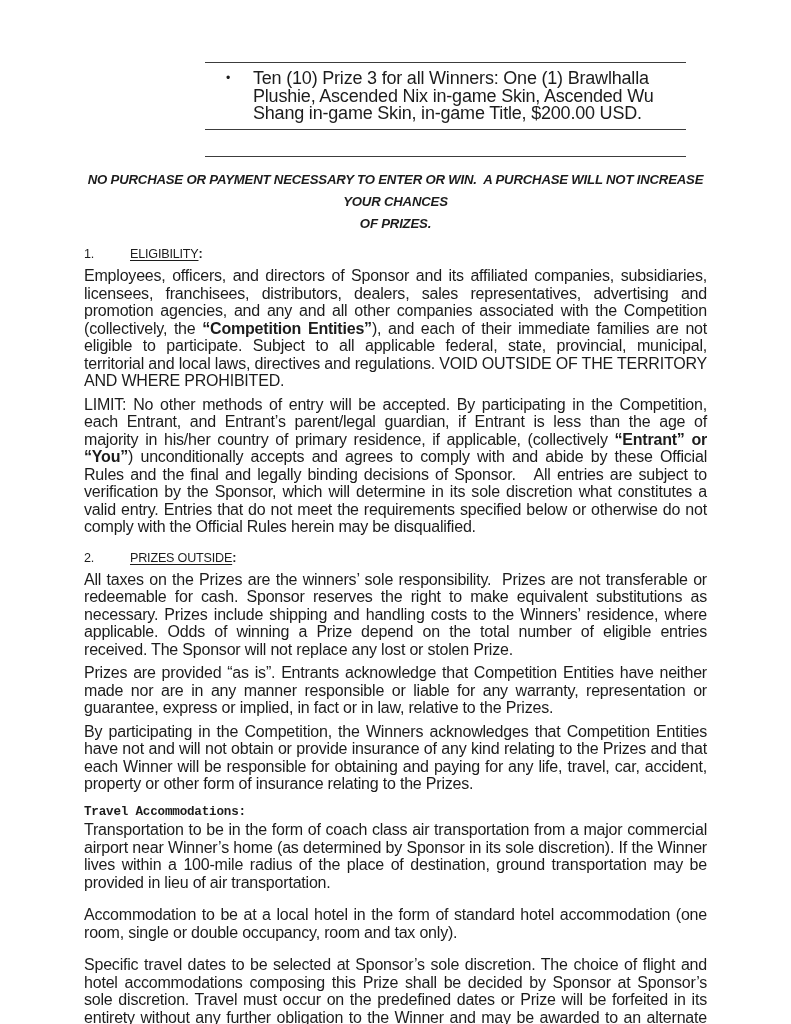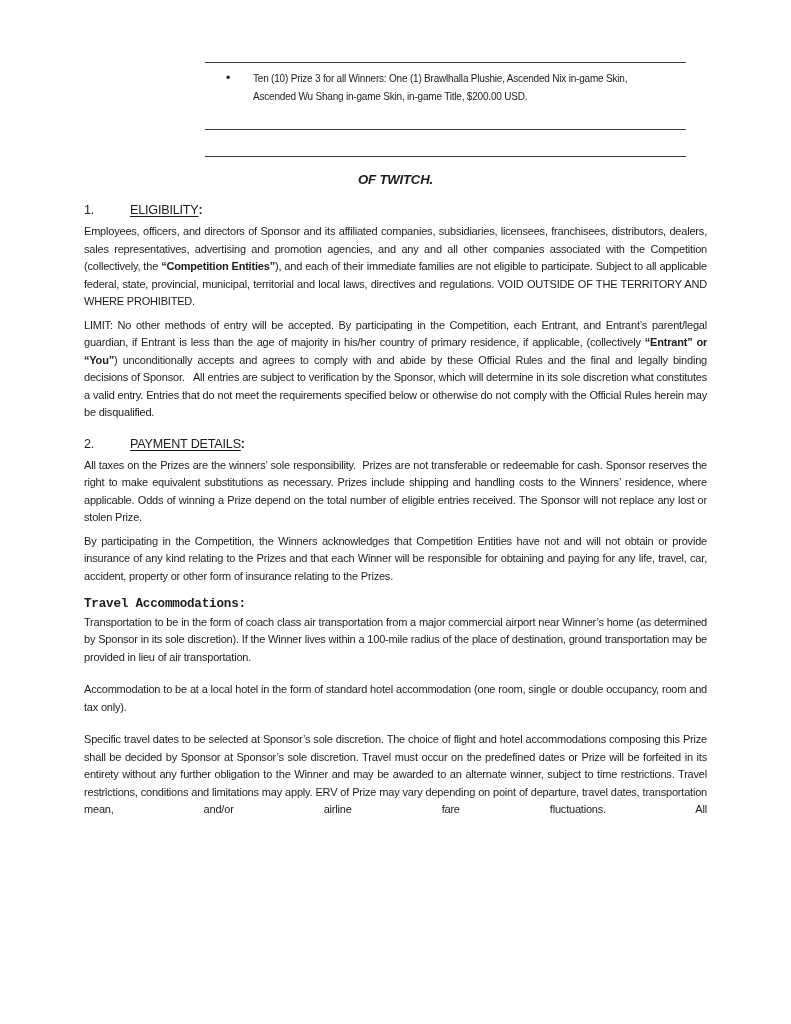--- a/index.html
+++ b/index.html
@@ -22,21 +22,21 @@
   .page {
     width: 791px;
     height: 1024px;
     position: relative;
   }
   .content {
     margin: 0 84px;
     width: 623px;
   }
   .body-text {
-    font-size: 11px;
+    font-size: 16px;
     line-height: 17.5px;
     letter-spacing: -0.2px;
     text-align: justify;
   }
   p { margin: 0; }
 
   
   .tbl {
     margin: 62px 0 0 205px;
     width: 481px;
@@ -50,21 +50,21 @@
     padding: 7px 0 0 21px;
     height: 59px;
   }
   .bullet-glyph {
     width: 27px;
     font-size: 12.4px;
     line-height: 17.5px;
   }
   .bullet-text {
     width: 412px;
-    font-size: 10px;
+    font-size: 18px;
     line-height: 17.5px;
     letter-spacing: -0.2px;
   }
   .tspacer { height: 26px; }
 
   
   .notice {
     text-align: center;
     font-weight: bold;
     font-size: 13.2px;
@@ -124,40 +124,42 @@
       <span class="bullet-text">Ten (10) Prize 3 for all Winners: One (1) Brawlhalla Plushie, Ascended Nix in-game Skin, Ascended Wu Shang in-game Skin, in-game Title, $200.00 USD.</span>
     </div>
     <div class="tline"></div>
     <div class="tspacer"></div>
     <div class="tline"></div>
   </div>
 
   <div class="content">
 
     <div class="notice notice-np">
-      <div>OF TWITCH.</div>
+      <div>NO PURCHASE OR PAYMENT NECESSARY TO ENTER OR WIN.&nbsp; A PURCHASE WILL NOT INCREASE YOUR CHANCES</div>
+      <div>OF PRIZES.</div>
     </div>
 
 
     <div class="sec-head">
       <span class="sec-num">1.</span>
       <span class="sec-title">ELIGIBILITY</span>
         <span class="sec-colon">:</span>
     </div>
 
     <p class="para body-text"><span>Employees, officers, and directors of Sponsor and its affiliated companies, subsidiaries, licensees, franchisees, distributors, dealers, sales representatives, advertising and promotion agencies, and any and all other companies associated with the Competition (collectively, the </span><span class="b">“Competition Entities”</span><span>), and each of their immediate families are not eligible to participate. Subject to all applicable federal, state, provincial, municipal, territorial and local laws, directives and regulations. VOID OUTSIDE OF THE TERRITORY AND WHERE PROHIBITED.</span></p>
     <p class="para para-limit body-text"><span>LIMIT: No other methods of entry will be accepted. By participating in the Competition, each Entrant, and Entrant’s parent/legal guardian, if Entrant is less than the age of majority in his/her country of primary residence, if applicable, (collectively </span><span class="b">“Entrant” or “You”</span><span>) unconditionally accepts and agrees to comply with and abide by these Official Rules and the final and legally binding decisions of Sponsor.&nbsp;&nbsp; All entries are subject to verification by the Sponsor, which will determine in its sole discretion what constitutes a valid entry. Entries that do not meet the requirements specified below or otherwise do not comply with the Official Rules herein may be disqualified.</span></p>
 
     <div class="sec-head sec2">
       <span class="sec-num">2.</span>
-      <span class="sec-title">PAYMENT DETAILS</span>
+      <span class="sec-title">PRIZES OUTSIDE</span>
         <span class="sec-colon">:</span>
     </div>
 
     <p class="para body-text">All taxes on the Prizes are the winners’ sole responsibility.&nbsp; Prizes are not transferable or redeemable for cash. Sponsor reserves the right to make equivalent substitutions as necessary. Prizes include shipping and handling costs to the Winners’ residence, where applicable. Odds of winning a Prize depend on the total number of eligible entries received. The Sponsor will not replace any lost or stolen Prize.</p>
+    <p class="para para-limit body-text">Prizes are provided “as is”. Entrants acknowledge that Competition Entities have neither made nor are in any manner responsible or liable for any warranty, representation or guarantee, express or implied, in fact or in law, relative to the Prizes.</p>
     <p class="para para-limit body-text">By participating in the Competition, the Winners acknowledges that Competition Entities have not and will not obtain or provide insurance of any kind relating to the Prizes and that each Winner will be responsible for obtaining and paying for any life, travel, car, accident, property or other form of insurance relating to the Prizes.</p>
 
     <div class="sub-head">Travel Accommodations:</div>
     <p class="para mt0 body-text">Transportation to be in the form of coach class air transportation from a major commercial airport near Winner’s home (as determined by Sponsor in its sole discretion). If the Winner lives within a 100-mile radius of the place of destination, ground transportation may be provided in lieu of air transportation.</p>
     <p class="para gap-lg body-text">Accommodation to be at a local hotel in the form of standard hotel accommodation (one room, single or double occupancy, room and tax only).</p>
     <p class="para gap-lg body-text last-just">Specific travel dates to be selected at Sponsor’s sole discretion. The choice of flight and hotel accommodations composing this Prize shall be decided by Sponsor at Sponsor’s sole discretion. Travel must occur on the predefined dates or Prize will be forfeited in its entirety without any further obligation to the Winner and may be awarded to an alternate winner, subject to time restrictions. Travel restrictions, conditions and limitations may apply. ERV of Prize may vary depending on point of departure, travel dates, transportation mean, and/or airline fare fluctuations. All</p>
 
   </div>
 </div>
 

